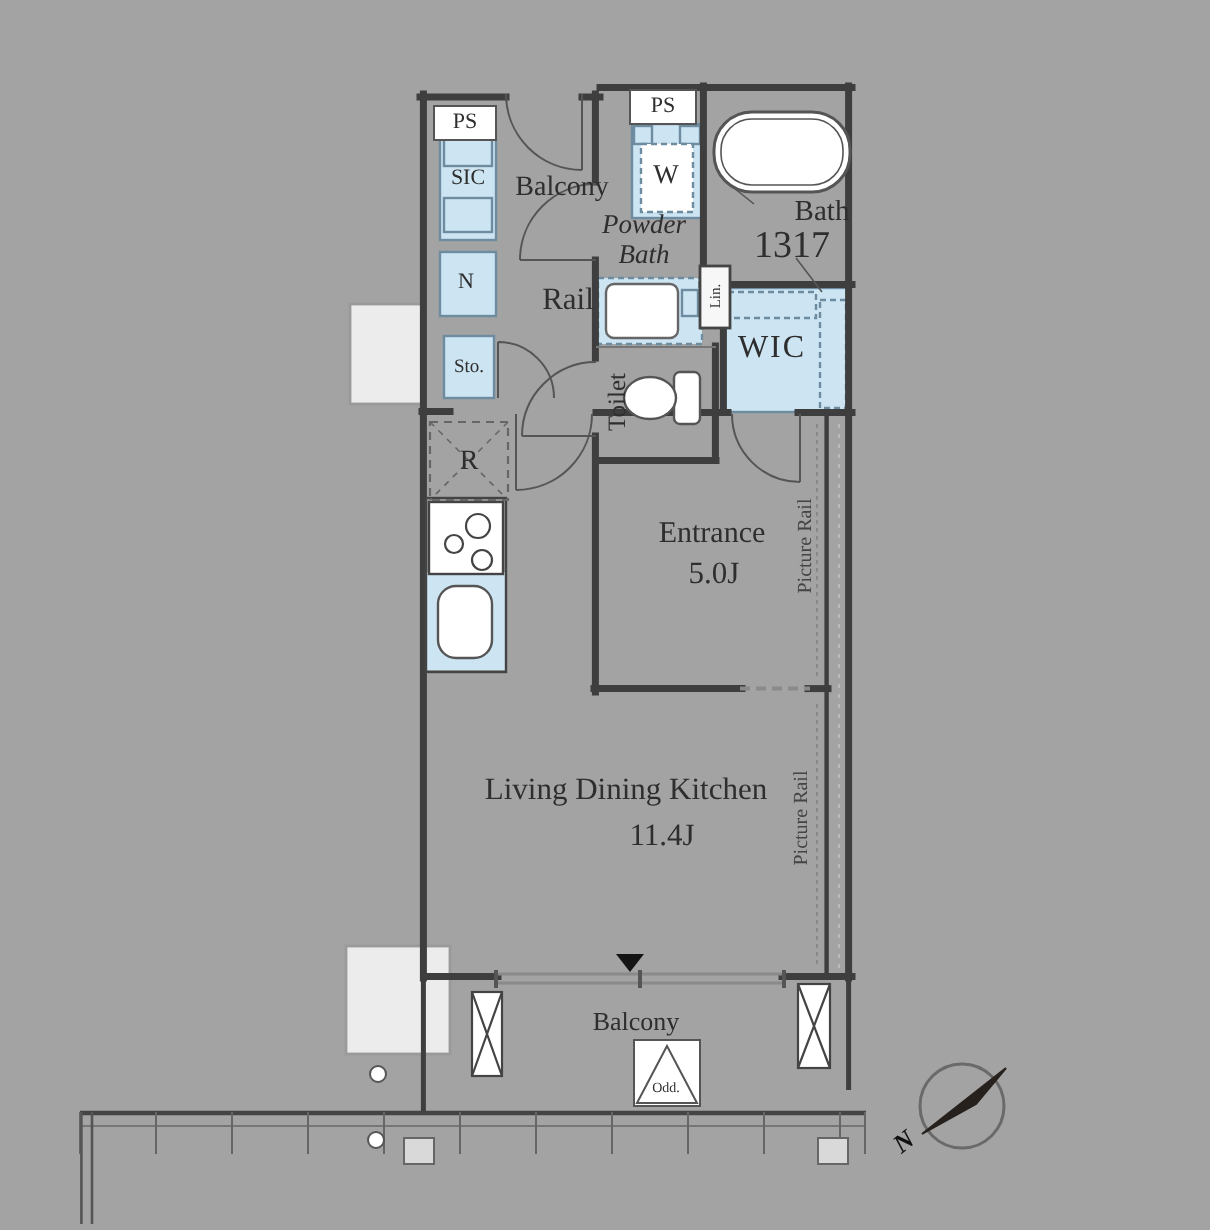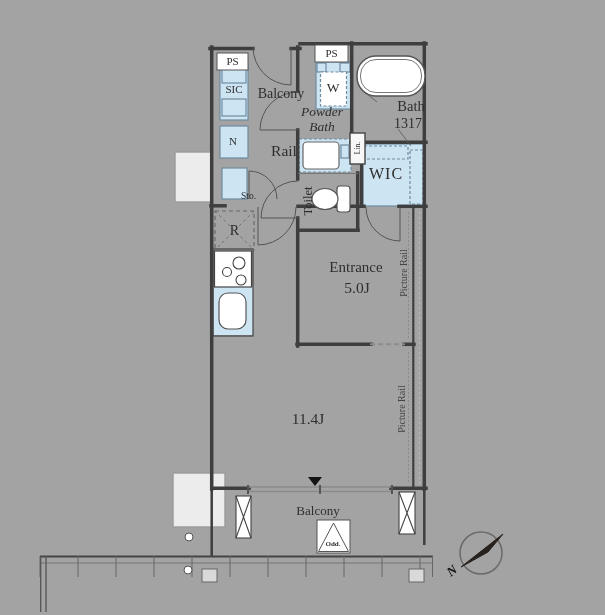--- a/index.html
+++ b/index.html
@@ -161,30 +161,31 @@
   <div class="lbl" style="left:232.5px;top:61.5px;font-size:11px;">PS</div>
   <div class="lbl" style="left:331.5px;top:53.5px;font-size:11px;">PS</div>
   <div class="lbl" style="left:234px;top:90px;font-size:11px;">SIC</div>
   <div class="lbl" style="left:281px;top:94px;font-size:14px;">Balcony</div>
   <div class="lbl" style="left:333px;top:88px;font-size:13.5px;">W</div>
   <div class="lbl" style="left:322px;top:120px;font-size:13.5px;font-style:italic;">
     <span style="display:block;">Powder</span>
     <span style="display:block;">Bath</span>
   </div>
   <div class="lbl" style="left:391px;top:107px;font-size:14.5px;margin-left:20px;">Bath</div>
-  <div class="lbl" style="left:408px;top:124px;font-size:14px;">1317</div>
+  <div class="lbl" style="left:396px;top:124px;font-size:19px;">1317</div>
   <div class="lbl" style="left:233px;top:142px;font-size:11px;">N</div>
   <div class="lbl" style="left:284px;top:151px;font-size:15.5px;">Rail</div>
-  <div class="lbl" style="left:234.5px;top:196px;font-size:9.5px;margin-left:14px;">Sto.</div>
+  <div class="lbl" style="left:234.5px;top:184px;font-size:9.5px;">Sto.</div>
   <div class="lbl rot" style="left:357.5px;top:148px;font-size:7.5px;">Lin.</div>
   <div class="lbl" style="left:386px;top:174px;font-size:16px;letter-spacing:1px;text-align:center;">WIC</div>
   <div class="lbl rot" style="left:309px;top:201px;font-size:12.5px;">Toilet</div>
   <div class="lbl" style="left:234.5px;top:231px;font-size:14px;">R</div>
   <div class="lbl" style="left:356px;top:267px;font-size:15px;">Entrance</div>
   <div class="lbl" style="left:357px;top:288px;font-size:15.5px;">5.0J</div>
   <div class="lbl rot" style="left:404px;top:273px;font-size:10px;color:#444;">Picture Rail</div>
-  <div class="lbl" style="left:308px;top:419px;font-size:15.5px;">11.4J</div>
+  <div class="lbl" style="left:313px;top:396px;font-size:15.5px;">Living Dining Kitchen</div>
+  <div class="lbl" style="left:331px;top:419px;font-size:15.5px;">11.4J</div>
   <div class="lbl rot" style="left:402px;top:409px;font-size:10px;color:#444;">Picture Rail</div>
   <div class="lbl" style="left:318px;top:511px;font-size:13px;">Balcony</div>
-  <div class="lbl" style="left:333px;top:545px;font-size:7px;font-weight:bold;">Odd.</div>
+  <div class="lbl" style="left:333px;top:545px;font-size:7px;">Odd.</div>
   <div class="compass-n" style="left:452px;top:571px;font-size:13px;font-family:'Liberation Serif',serif;">N</div>
 
 </div>
 
 </body></html>

